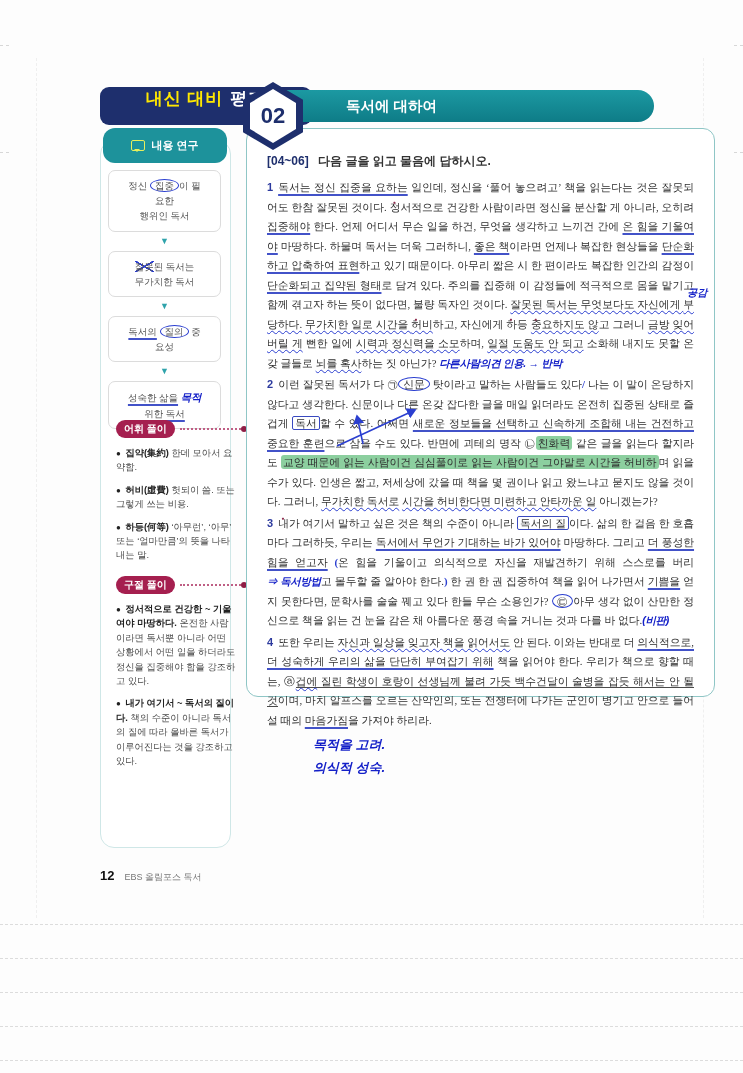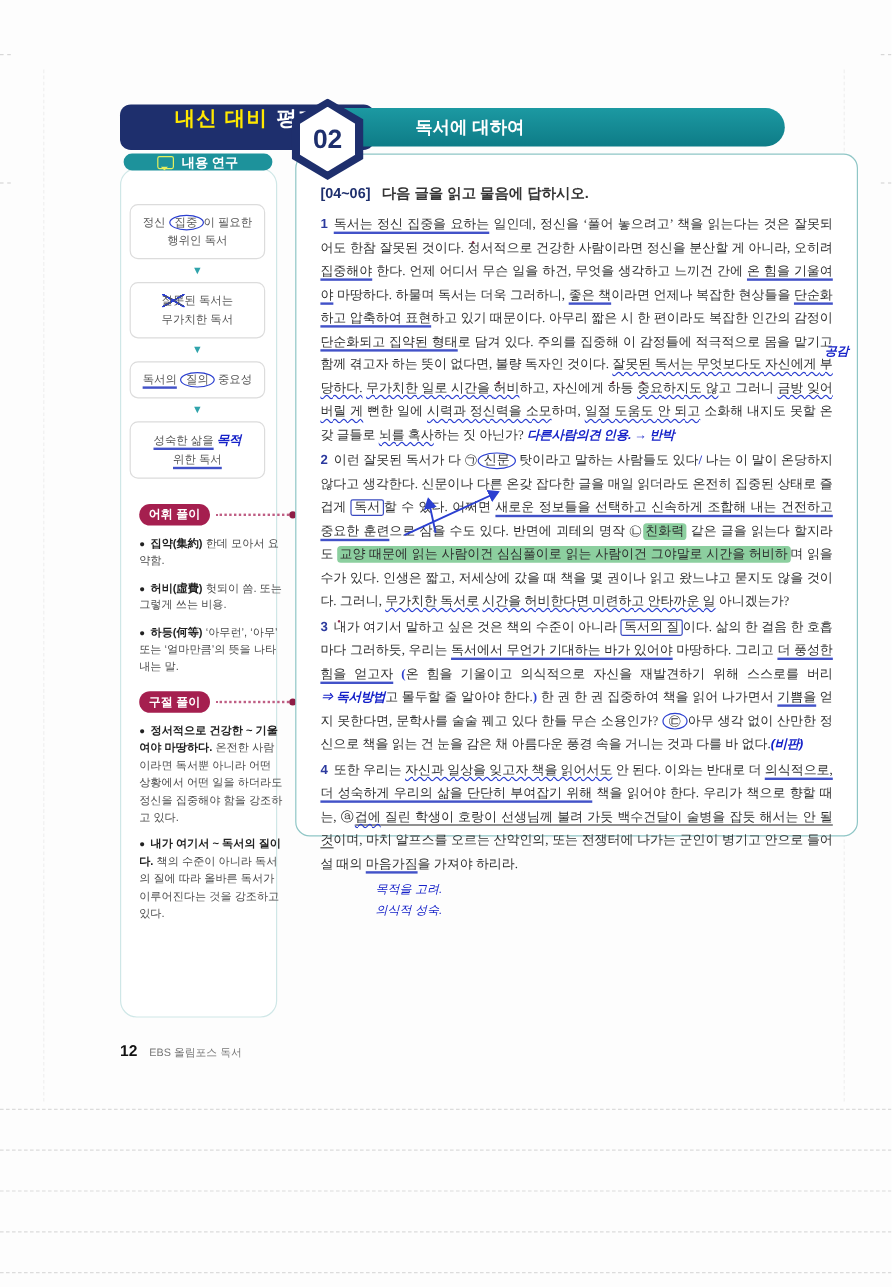--- a/index.html
+++ b/index.html
@@ -22,30 +22,30 @@
   .hex{position:absolute;left:243px;top:82px;width:60px;height:68px;
        clip-path:polygon(50% 0,100% 26%,100% 74%,50% 100%,0 74%,0 26%);
        background:#1e2f6d;display:flex;align-items:center;justify-content:center;z-index:3;}
   .hex-in{width:46px;height:54px;clip-path:polygon(50% 0,100% 26%,100% 74%,50% 100%,0 74%,0 26%);
        background:#fff;display:flex;align-items:center;justify-content:center;
        font-weight:800;color:#1e2f6d;font-size:22px;}
 
   
   .sidebar{position:absolute;left:100px;top:140px;width:129px;height:706px;
            border:1px solid #cfe7e7;border-radius:14px;background:#fff;}
-  .tab{position:absolute;left:103px;top:128px;width:124px;height:14px;background:#1d929b;
+  .tab{position:absolute;left:103px;top:128px;width:124px;height:35px;background:#1d929b;
        border-radius:12px;display:flex;align-items:center;justify-content:center;gap:6px;
        color:#fff;font-weight:700;font-size:11px;z-index:2;}
   .bubble-icon{display:inline-block;width:12px;height:9px;border:1.5px solid #e6ef5d;
        border-radius:2px;position:relative;}
   .bubble-icon::after{content:"";position:absolute;left:2px;bottom:-5px;
        border:3px solid transparent;border-top-color:#e6ef5d;}
   .flow{position:absolute;left:108px;top:170px;width:113px;display:flex;flex-direction:column;align-items:center;}
   .flow-box{width:100%;box-sizing:border-box;border:1px solid #dcdcdc;border-radius:7px;background:#fff;
-       padding:7px 6px;font-size:9.5px;line-height:1.6;color:#555;text-align:center;}
+       padding:7px 16px;font-size:9.5px;line-height:1.6;color:#555;text-align:center;}
   .flow-arrow{color:#2fa3ab;font-size:9px;margin:5px 0;line-height:1;}
   .side-section{position:absolute;left:116px;width:121px;}
   .side-badge-row{display:flex;align-items:center;margin-bottom:8px;}
   .side-badge{background:#a51f4f;color:#fff;font-weight:700;font-size:10px;padding:2px 8px;
        border-radius:9px;white-space:nowrap;}
   .dotline{flex:1;border-top:2px dotted #bf5e84;margin-left:5px;height:0;}
   .enddot{width:6px;height:6px;background:#8e1d45;border-radius:50%;margin-right:-10px;flex:none;}
   .side-entry{font-size:9.3px;line-height:1.55;color:#4a4a4a;margin-bottom:8px;}
   .side-entry b{color:#222;}
   .bullet{color:#222;margin-right:2px;font-size:8px;}
@@ -73,21 +73,21 @@
   .d-paren{color:#2b3fd0;font-weight:700;}
   .d-dot{position:relative;}
   .d-dot::before{content:"●";position:absolute;top:-8px;left:3px;font-size:5px;color:#8e2d4e;}
   .d-xmark{position:relative;
      background:linear-gradient(to top right,transparent 45%,#2b3fd0 46%,#2b3fd0 54%,transparent 55%),
                 linear-gradient(to bottom right,transparent 45%,#2b3fd0 46%,#2b3fd0 54%,transparent 55%);}
   .has-note{position:relative;}
   .note-above{position:absolute;top:-12px;left:4px;font:italic 700 10px "Liberation Sans",sans-serif;
        color:#1420c8;white-space:nowrap;}
   .pen-arrows{position:absolute;left:0;top:0;pointer-events:none;}
-  .end-notes{margin:3px 0 0 66px;font-weight:400;font-style:italic;color:#1420c8;font-size:10px;
+  .end-notes{margin:3px 0 0 66px;font-weight:700;font-style:italic;color:#1420c8;font-size:13px;
        line-height:1.8;font-family:"Liberation Sans",sans-serif;}
 
   
   .footer{position:absolute;left:100px;top:868px;display:flex;align-items:baseline;gap:10px;}
   .footer b{font-size:13px;color:#111;}
   .footer span{font-size:9px;color:#777;}
 </style>
 </head>
 <body>
 

